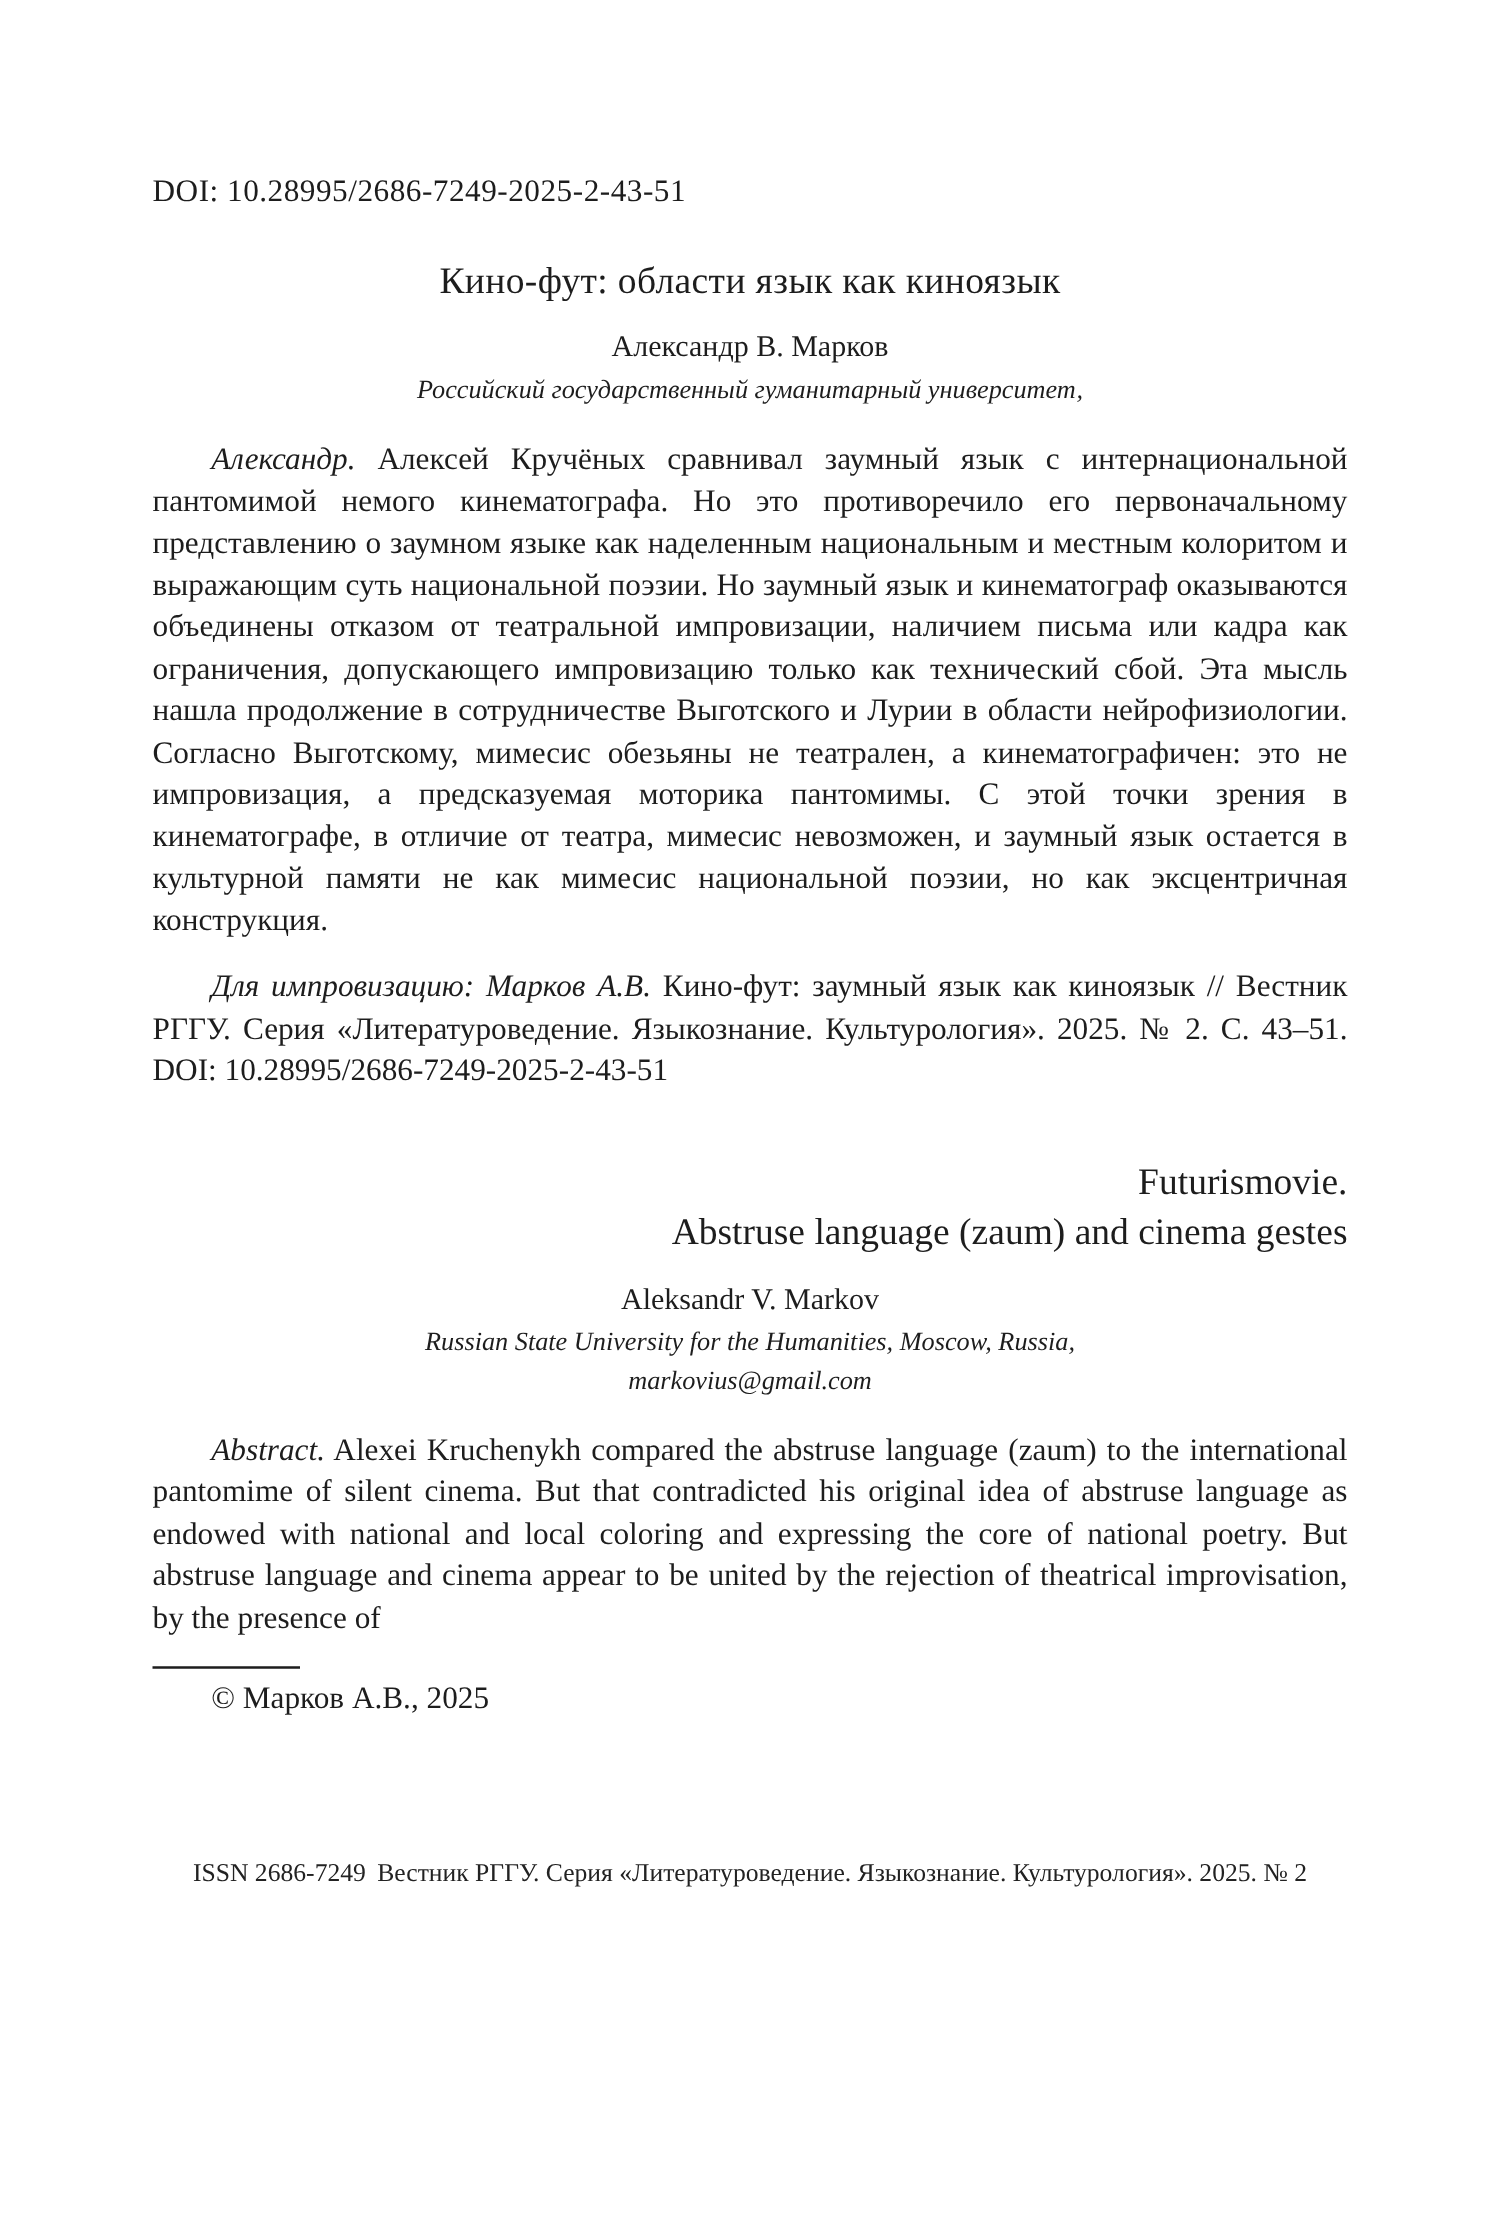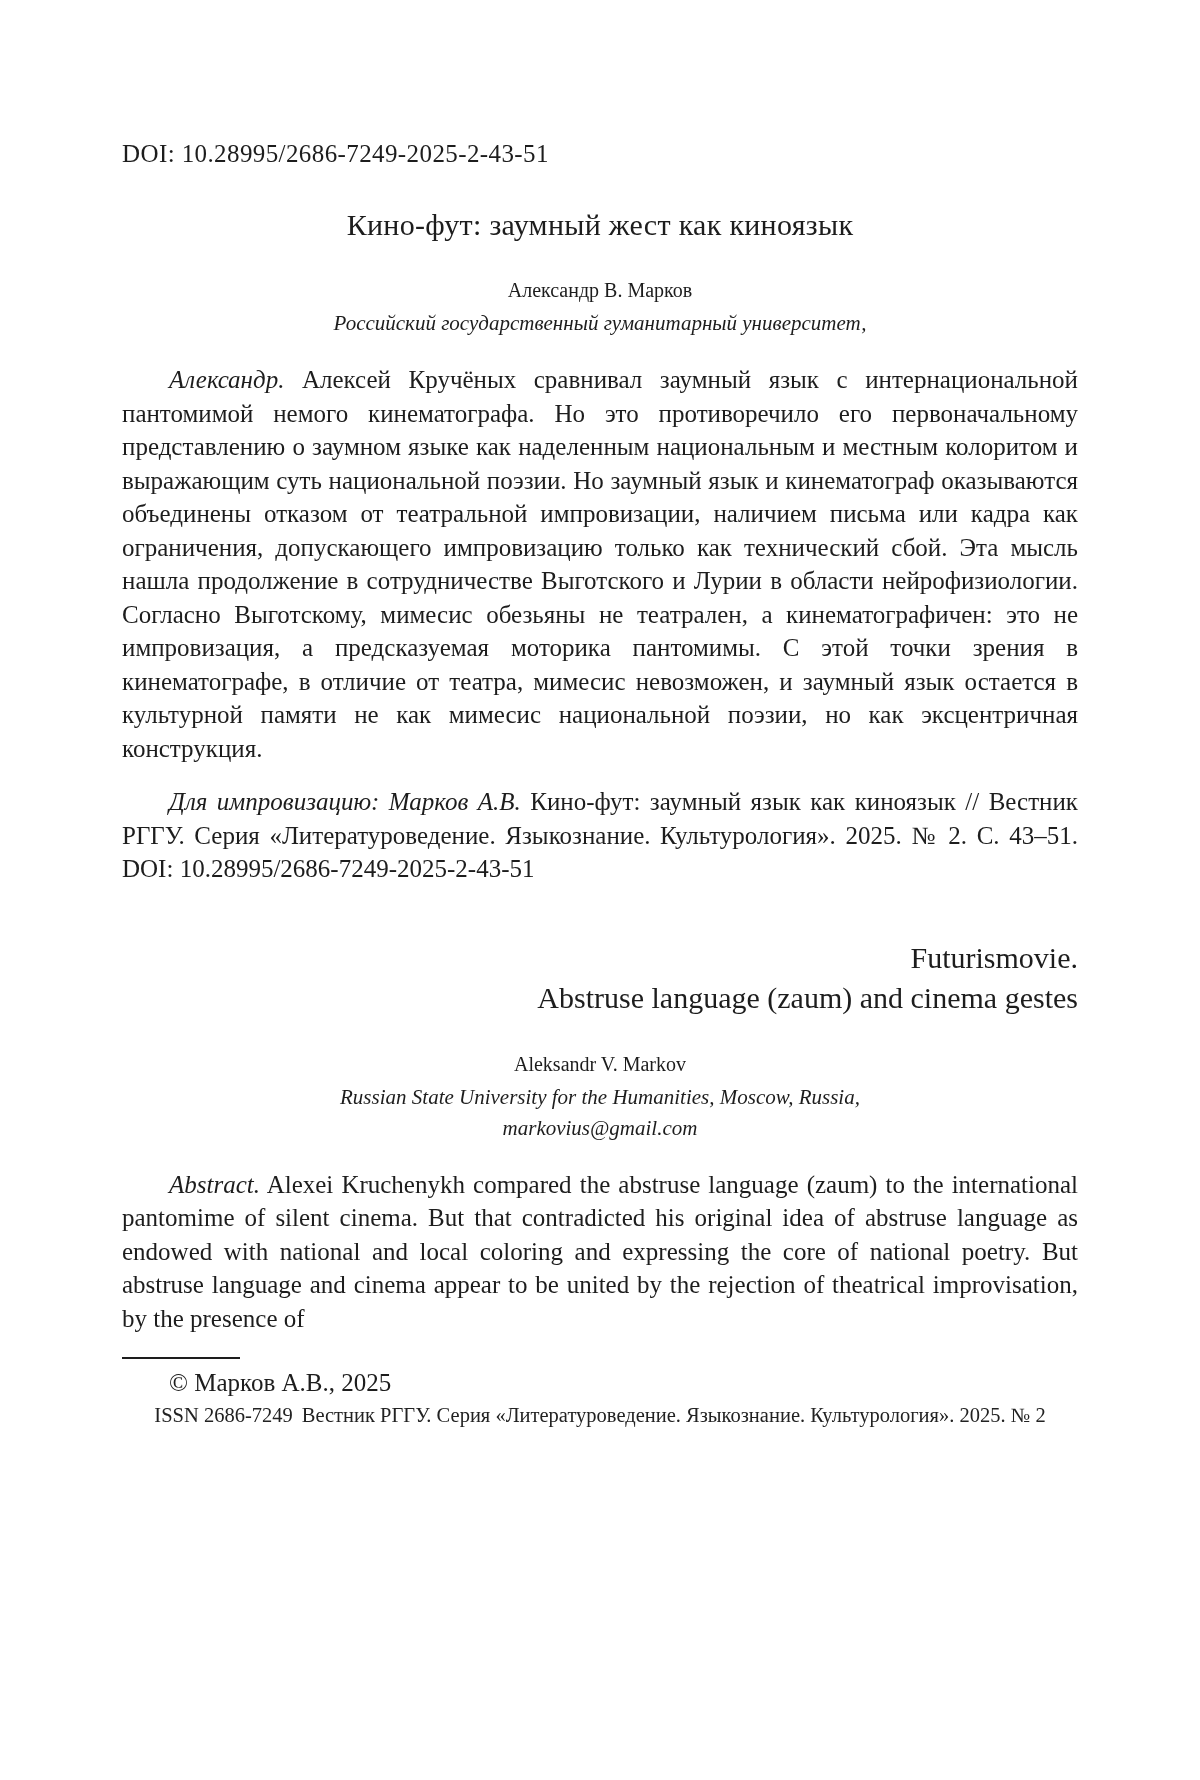--- a/index.html
+++ b/index.html
@@ -23,22 +23,22 @@
     letter-spacing: 0.4px;
   }
   .title-ru {
     margin-top: 36px;
     font-size: 30px;
     line-height: 38px;
     text-align: center;
     letter-spacing: 0.3px;
   }
   .author-name {
-    margin-top: 28px;
-    font-size: 20px;
+    margin-top: 16px;
+    font-size: 24px;
     line-height: 36px;
     text-align: center;
   }
   .affiliation {
     font-size: 21px;
     line-height: 31px;
     text-align: center;
     font-style: italic;
   }
   .para {
@@ -64,37 +64,37 @@
   }
   .copyright-line {
     margin-top: 7px;
     font-size: 25px;
     line-height: 33px;
     text-indent: 47px;
   }
   .page-footer {
     position: absolute;
     left: 0;
-    top: 1402px;
+    top: 1486px;
     width: 100%;
     text-align: center;
     font-size: 20.5px;
     line-height: 26px;
     color: #222222;
   }
   .footer-issn { margin-right: 9px; }
 </style>
 </head>
 <body>
 
 <div class="page">
 
   <div class="meta-line">DOI: 10.28995/2686-7249-2025-2-43-51</div>
 
-  <h1 class="title-ru" style="font-weight:normal;">Кино-фут: заумный жест как киноязык</h1>
+  <h1 class="title-ru" style="font-weight:normal;">Кино-фут: области язык как киноязык</h1>
 
   <div class="author-name">Александр В. Марков</div>
   <div class="affiliation">Российский государственный гуманитарный университет,</div>
 
   <p class="para first-para"><span class="it">Александр.</span>
     <span>Алексей Кручёных сравнивал заумный язык с интернациональной пантомимой немого кинематографа. Но это противоречило его первоначальному представлению о заумном языке как наделенным национальным и местным колоритом и выражающим суть национальной поэзии. Но заумный язык и кинематограф оказываются объединены отказом от театральной импровизации, наличием письма или кадра как ограничения, допускающего импровизацию только как технический сбой. Эта мысль нашла продолжение в сотрудничестве Выготского и Лурии в области нейрофизиологии. Согласно Выготскому, мимесис обезьяны не театрален, а кинематографичен: это не импровизация, а предсказуемая моторика пантомимы. С этой точки зрения в кинематографе, в отличие от театра, мимесис невозможен, и заумный язык остается в культурной памяти не как мимесис национальной поэзии, но как эксцентричная конструкция.</span></p>
 
 
   <p class="para citation-para"><span class="it">Для импровизацию:</span>
     <span class="it">Марков А.В.</span>

